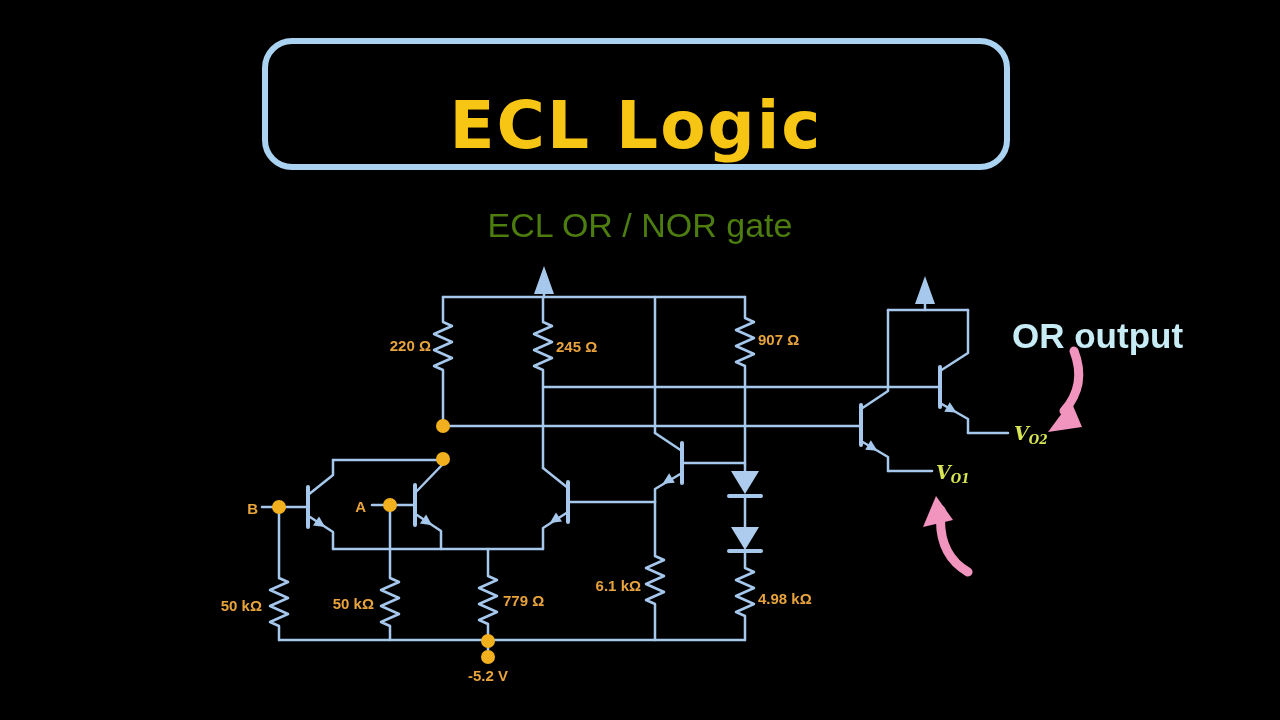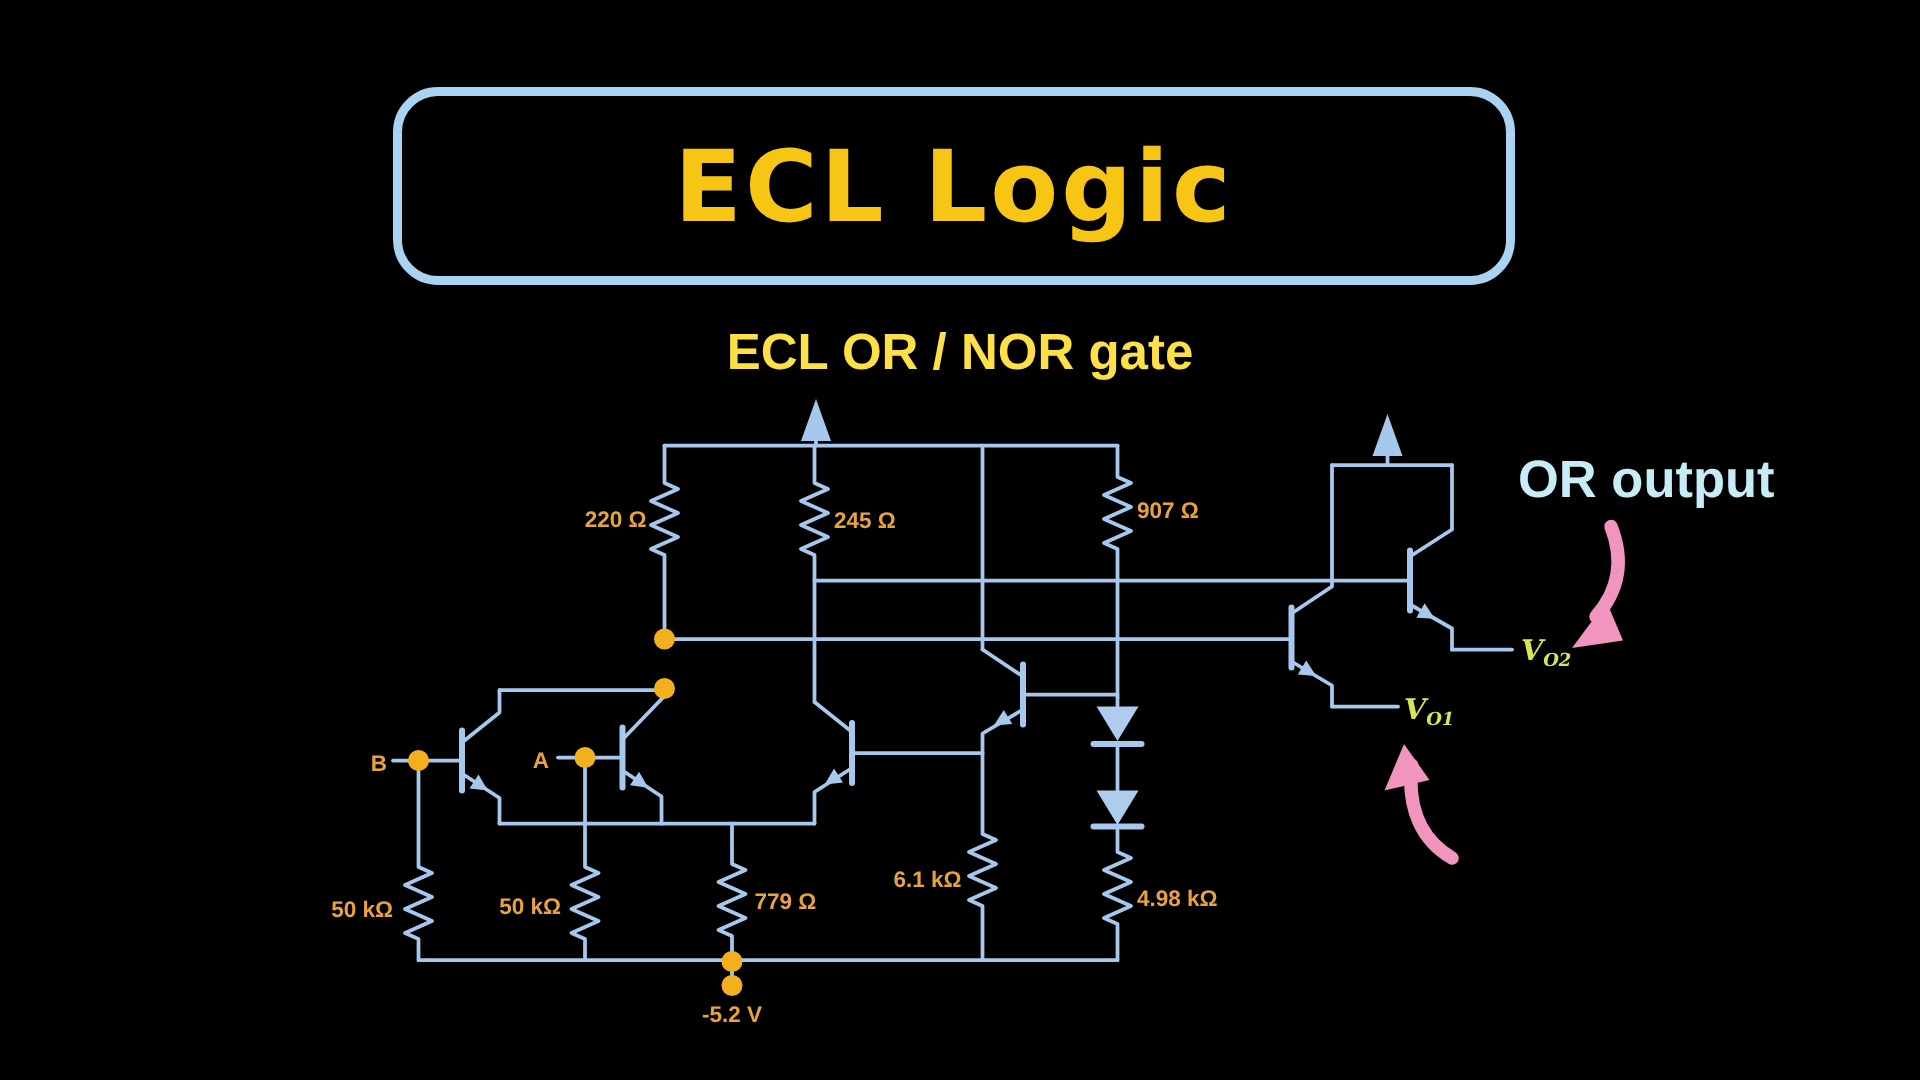--- a/index.html
+++ b/index.html
@@ -1,26 +1,26 @@
 <!DOCTYPE html>
 <html><head>
 <meta charset="utf-8">
 <style>
   html,body{margin:0;padding:0;background:#000;}
   .stage{position:relative;width:1280px;height:720px;background:#000;overflow:hidden;
          font-family:"Liberation Sans",sans-serif;}
   .title-box{position:absolute;left:262px;top:38px;width:748px;height:132px;
              border:6px solid #A9D3F1;border-radius:30px;box-sizing:border-box;
-             display:flex;align-items:center;justify-content:center;margin-top:20px;}
+             display:flex;align-items:flex-end;justify-content:center;}
   .title-text{font-family:"DejaVu Sans",sans-serif;font-weight:bold;font-size:66px;
               color:#F7C513;letter-spacing:2px;}
-  .subtitle{position:absolute;left:320px;top:216px;width:640px;text-align:center;
-            font-weight:bold;font-size:34px;color:#fde047;}
+  .subtitle{position:absolute;left:320px;top:206px;width:640px;text-align:center;
+            font-weight:normal;font-size:34px;color:#4d7c0f;}
   .out-label{position:absolute;font-weight:bold;font-size:35px;color:#C7ECF6;white-space:nowrap;}
-  .or-out{left:1012px;top:300px;}
+  .or-out{left:1012px;top:316px;}
   .nor-out{left:888px;top:585px;}
   svg{position:absolute;left:0;top:0;}
   svg text{font-family:"Liberation Sans",sans-serif;font-weight:bold;fill:#E8A33D;font-size:15px;}
   svg text.vo{font-family:"DejaVu Serif",serif;font-style:italic;fill:#D9E654;font-size:19px;}
   svg text.vo .sub{font-size:12px;}
   .wire{stroke:#A6C8EC;stroke-width:2.5;fill:none;stroke-linejoin:round;stroke-linecap:round;}
   .bar{stroke:#A6C8EC;stroke-width:4;fill:none;stroke-linecap:round;}
   .fillblue{fill:#A6C8EC;stroke:none;}
   .diode{fill:#AECDEE;stroke:none;}
   .dot{fill:#F2B01E;stroke:none;}

